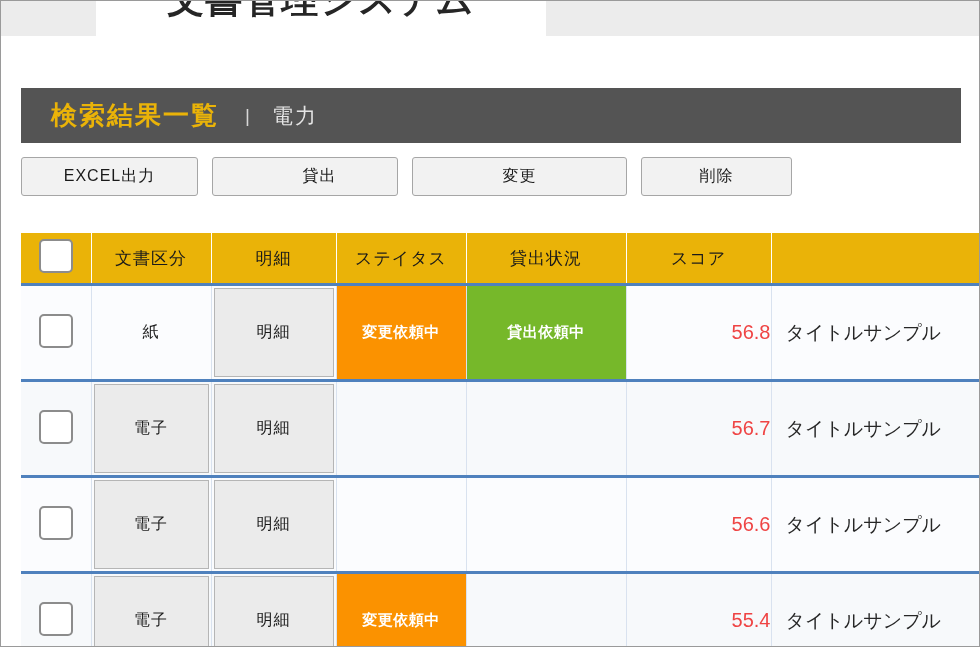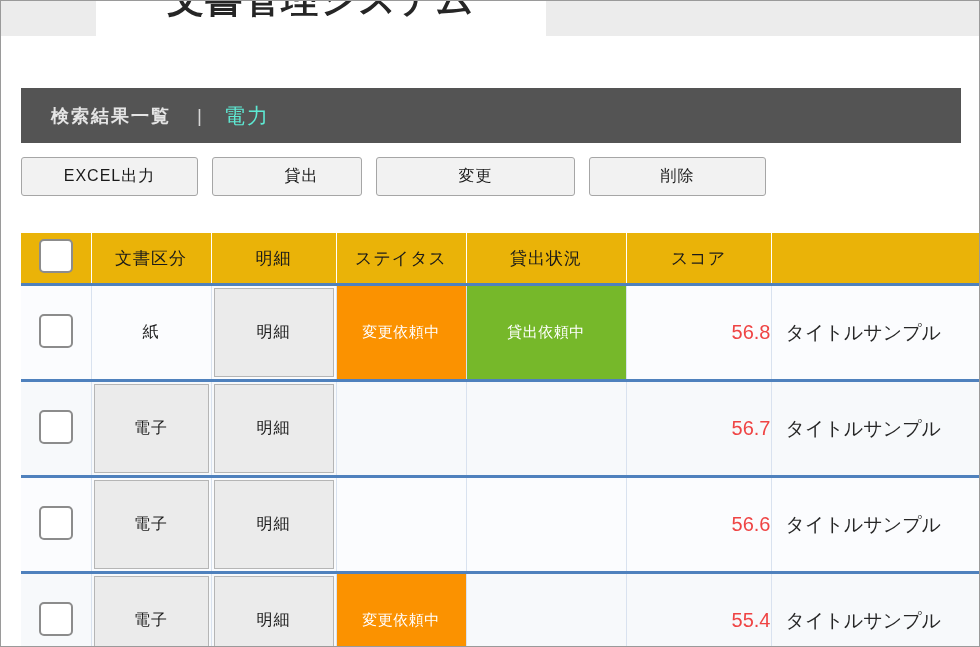--- a/index.html
+++ b/index.html
@@ -65,33 +65,33 @@
     left: 20px; top: 52px;
     width: 940px;
     height: 55px;
     background: #545454;
     display: flex;
     align-items: center;
     box-sizing: border-box;
     padding-left: 30px;
   }
   .section-header .sh-main {
-    color: #e5e5e5;
-    font-size: 18px;
+    color: #eab308;
+    font-size: 26px;
     font-weight: bold;
     letter-spacing: 2px;
   }
   .section-header .sh-sep {
     color: #d7d7d7;
     font-size: 19px;
     margin: 0 22px 0 26px;
     font-weight: normal;
   }
   .section-header .sh-sub {
-    color: #5eead4;
+    color: #e5e5e5;
     font-size: 21px;
     letter-spacing: 2px;
     text-align: center;
   }
 
   
   .toolbar {
     position: absolute;
     left: 20px; top: 121px;
     display: flex;
@@ -106,23 +106,23 @@
     font-size: 16px;
     letter-spacing: 1px;
     display: flex;
     align-items: center;
     justify-content: center;
     box-sizing: border-box;
     cursor: pointer;
     user-select: none;
   }
   .tb-btn.w-excel { width: 177px; }
-  .tb-btn.w-lend  { width: 150px; padding-left: 29px; }
-  .tb-btn.w-chg   { width: 199px; font-family: Liberation Serif, serif; }
-  .tb-btn.w-del   { width: 177px; }
+  .tb-btn.w-lend  { width: 186px; padding-left: 29px; }
+  .tb-btn.w-chg   { width: 215px; font-family: Liberation Serif, serif; }
+  .tb-btn.w-del   { width: 151px; }
 
   
   .table-wrap {
     position: absolute;
     left: 20px; top: 197px;
     width: 960px;
     height: 420px;
     overflow: hidden;
   }
   table.results {
@@ -198,21 +198,21 @@
 
   
   .fillbadge {
     display: flex;
     align-items: center;
     justify-content: center;
     width: 100%;
     height: 93px;
     color: #ffffff;
     font-size: 15px;
-    font-weight: normal;
+    font-weight: bold;
     letter-spacing: 0.5px;
     box-sizing: border-box;
     cursor: pointer;
   }
   .fillbadge.orange { background: #fb9200; }
   .fillbadge.green  { background: #76b82a; }
 
   .score-txt {
     display: block;
     text-align: right;

